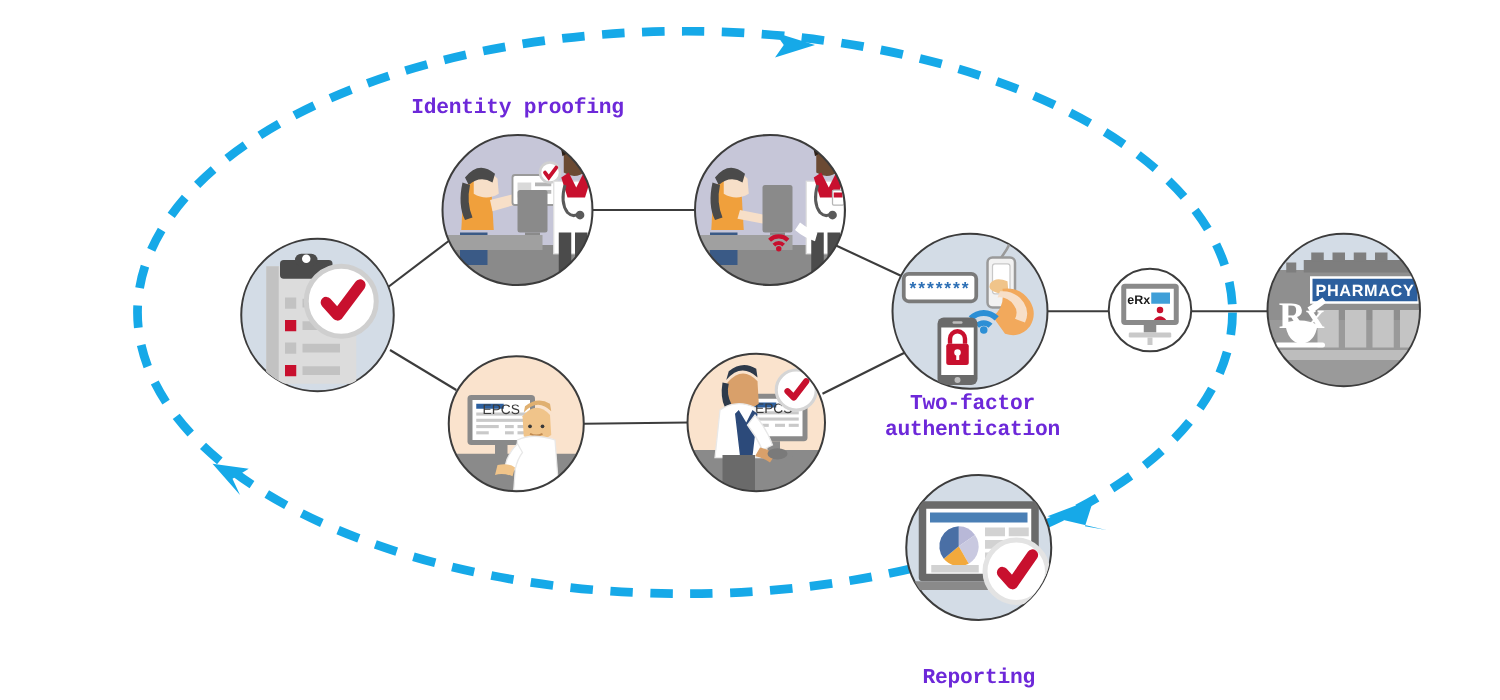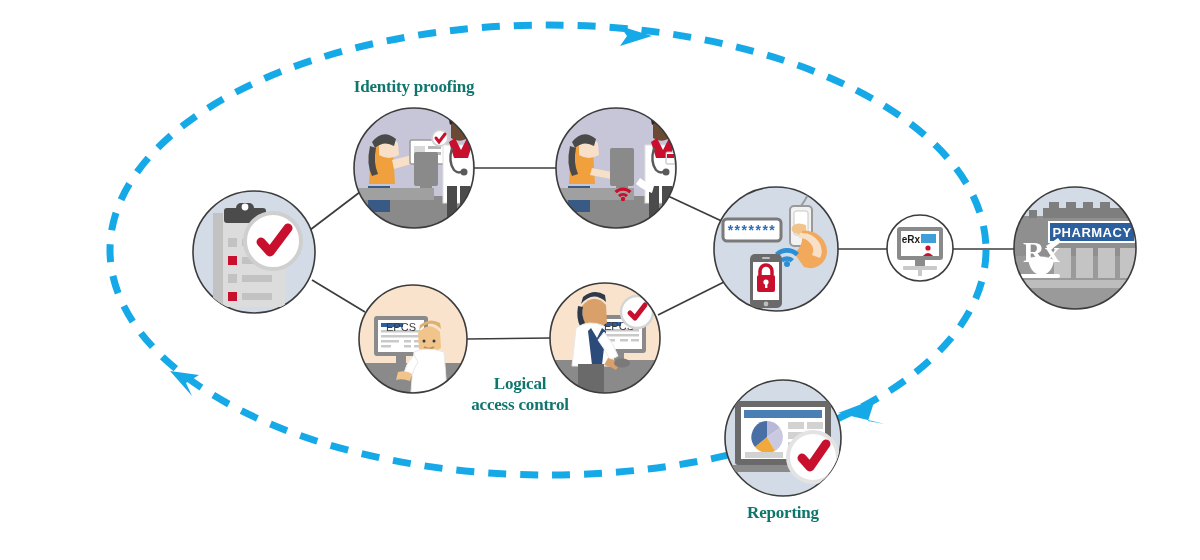--- a/index.html
+++ b/index.html
@@ -22,37 +22,37 @@
   }
   #diagram-svg {
     position: absolute;
     top: 0;
     left: 0;
     width: 1200px;
     height: 560px;
   }
   .node-label {
     position: absolute;
-    font-family: Liberation Serif, serif;
+    font-family: Liberation Mono, monospace;
     font-weight: bold;
     font-size: 17px;
     line-height: 21px;
-    color: #0f766e;
+    color: #6d28d9;
     text-align: center;
     white-space: pre-line;
     letter-spacing: -0.2px;
     transform: translateX(-50%);
     pointer-events: none;
   }
   .label-nomination      { left: 244px; top: 311px; width: 220px; }
   .label-identity        { left: 414px; top: 76px;  width: 260px; }
   .label-credential      { left: 616px; top: 76px;  width: 300px; }
   .label-twofactor       { left: 778px; top: 313px; width: 240px; }
   .label-logical         { left: 520px; top: 373px; width: 240px; }
-  .label-reporting       { left: 783px; top: 502px; width: 220px; }
+  .label-reporting       { left: 783px; top: 532px; width: 220px; }
 </style>
 </head>
 <body>
 
 <div id="diagram-root">
 
   <svg id="diagram-svg" viewBox="0 0 1200 560" xmlns="http://www.w3.org/2000/svg">
     <defs>
       <clipPath id="clip-identity">
           <circle cx="414" cy="168" r="60"></circle>
@@ -363,17 +363,17 @@
         <rect x="745" y="452" width="38" height="6" fill="#d2d2d2"></rect>
         <rect x="728" y="465" width="110" height="7" rx="2" fill="#8a8a8a"></rect>
 
         <circle cx="813" cy="457" r="25" fill="#ffffff" stroke="#e3e3e3" stroke-width="4"></circle>
         <path d="M802 458 L810 467 L826 444" fill="none" stroke="#c8102e" stroke-width="9" stroke-linecap="round" stroke-linejoin="round"></path>
       </g>
     </g>
   </svg>
 
   <div class="node-label label-identity">Identity proofing</div>
-  <div class="node-label label-logical">Logical
-access control</div>
+  <div class="node-label label-twofactor">Two-factor
+authentication</div>
   <div class="node-label label-reporting">Reporting</div>
 
 </div>
 
 </body></html>

